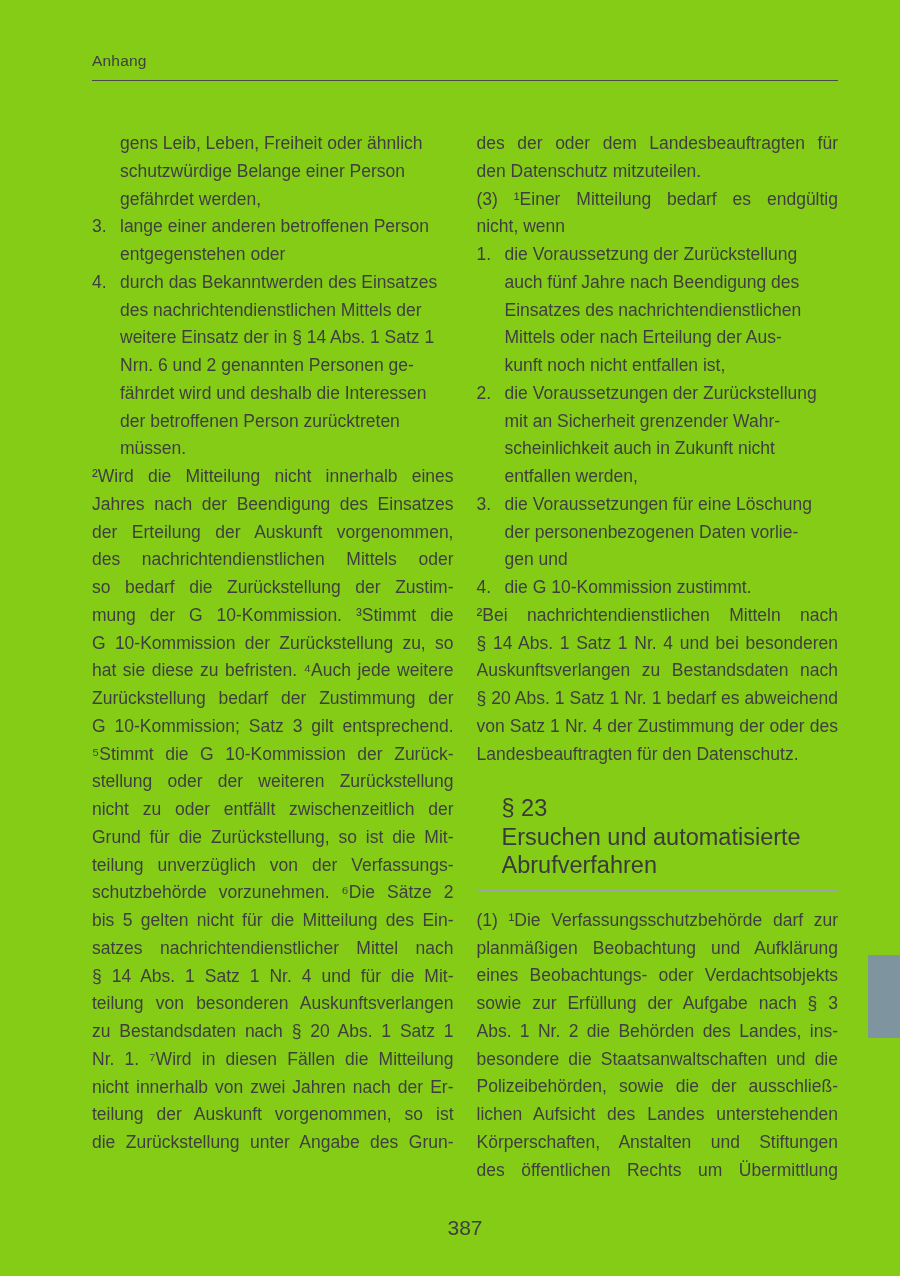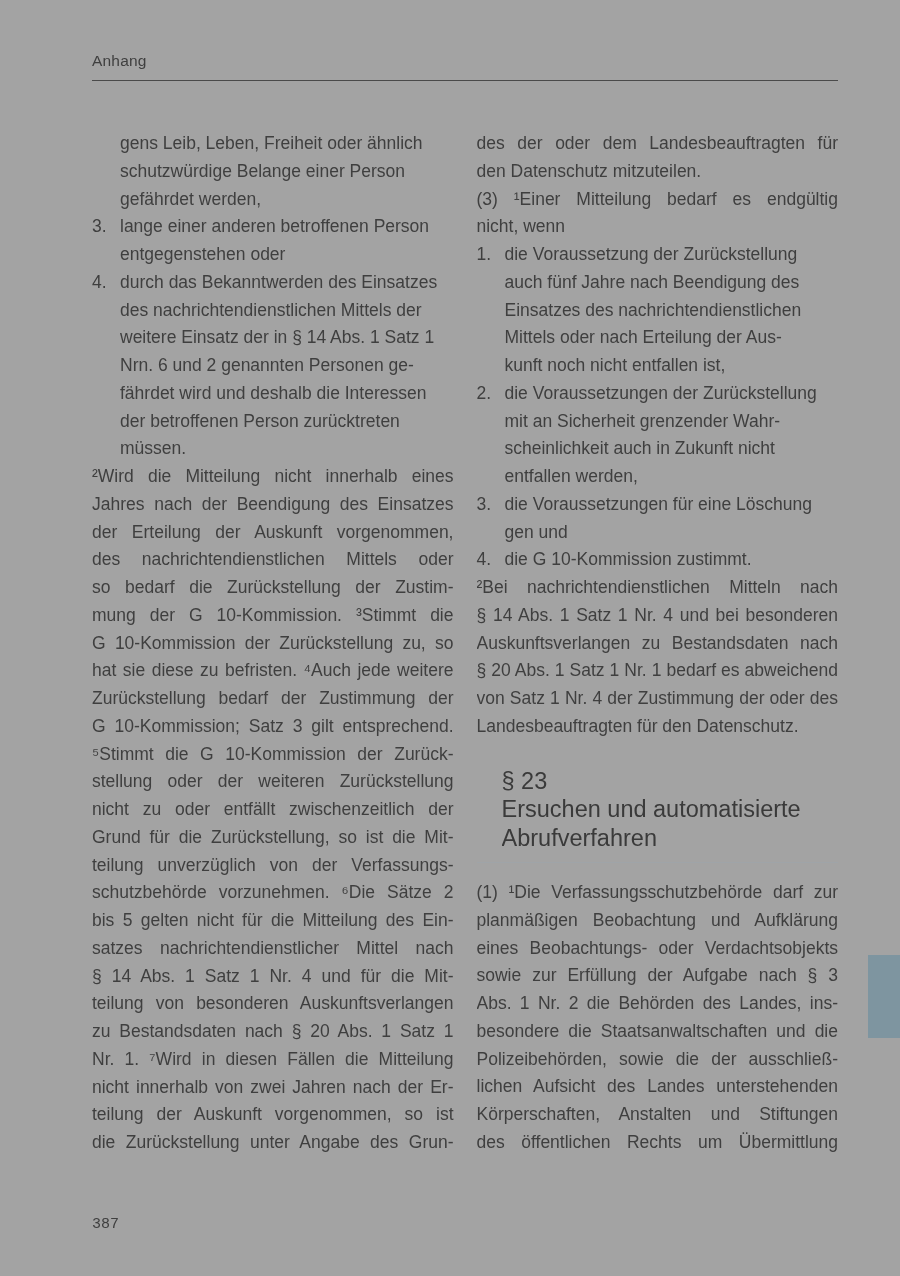--- a/index.html
+++ b/index.html
@@ -3,21 +3,21 @@
 <meta charset="utf-8">
 <style>
   * { margin: 0; padding: 0; box-sizing: border-box; }
   html, body { width: 900px; height: 1276px; }
   body {
     background: #ffffff;
     font-family: "Liberation Sans", "DejaVu Sans", sans-serif;
     color: #3f3f3f;
     overflow: hidden;
   }
-  .page { position: relative; width: 900px; height: 1276px; background: #a3a3a3; }
+  .page { position: relative; width: 900px; height: 1276px; background: #84cc16; }
 
   .page-header {
     position: absolute; left: 92px; top: 52px;
     font-size: 15.5px; color: #3f3f3f; letter-spacing: 0.2px;
   }
   .header-rule {
     position: absolute; left: 92px; top: 80px; width: 746px;
     border-top: 1.5px solid #4a4a4a;
   }
 
@@ -51,21 +51,21 @@
     margin-top: 10px; margin-bottom: 16px;
     height: 0; border-top: 1px solid #9fa4a8;
   }
 
   .thumb-tab {
     position: absolute; right: 0; top: 955px;
     width: 32px; height: 83px; background: #7e95a0;
   }
   .page-number {
     position: absolute; left: 92px; top: 1216px; width: 746px;
-    text-align: left; font-size: 15px; color: #3f3f3f; font-family: Liberation Mono, monospace;
+    text-align: center; font-size: 21px; color: #3f3f3f;
   }
 </style>
 </head>
 <body>
 
 <div class="page">
   <div class="page-header">Anhang</div>
   <div class="header-rule"></div>
 
   <div class="columns">
@@ -138,20 +138,21 @@
         <div class="blk-item">
           <span class="num">2.</span>
           <div class="line">die Voraussetzungen der Zurückstellung</div>
           <div class="line">mit an Sicherheit grenzender Wahr-</div>
           <div class="line">scheinlichkeit auch in Zukunft nicht</div>
           <div class="line">entfallen werden,</div>
         </div>
         <div class="blk-item">
           <span class="num">3.</span>
           <div class="line">die Voraussetzungen für eine Löschung</div>
+          <div class="line">der personenbezogenen Daten vorlie-</div>
           <div class="line">gen und</div>
         </div>
         <div class="blk-item">
           <span class="num">4.</span>
           <div class="line">die G 10-Kommission zustimmt.</div>
         </div>
         <div class="blk-p">
           <div class="line just">²Bei nachrichtendienstlichen Mitteln nach</div>
           <div class="line just">§ 14 Abs. 1 Satz 1 Nr. 4 und bei besonderen</div>
           <div class="line just">Auskunftsverlangen zu Bestandsdaten nach</div>

